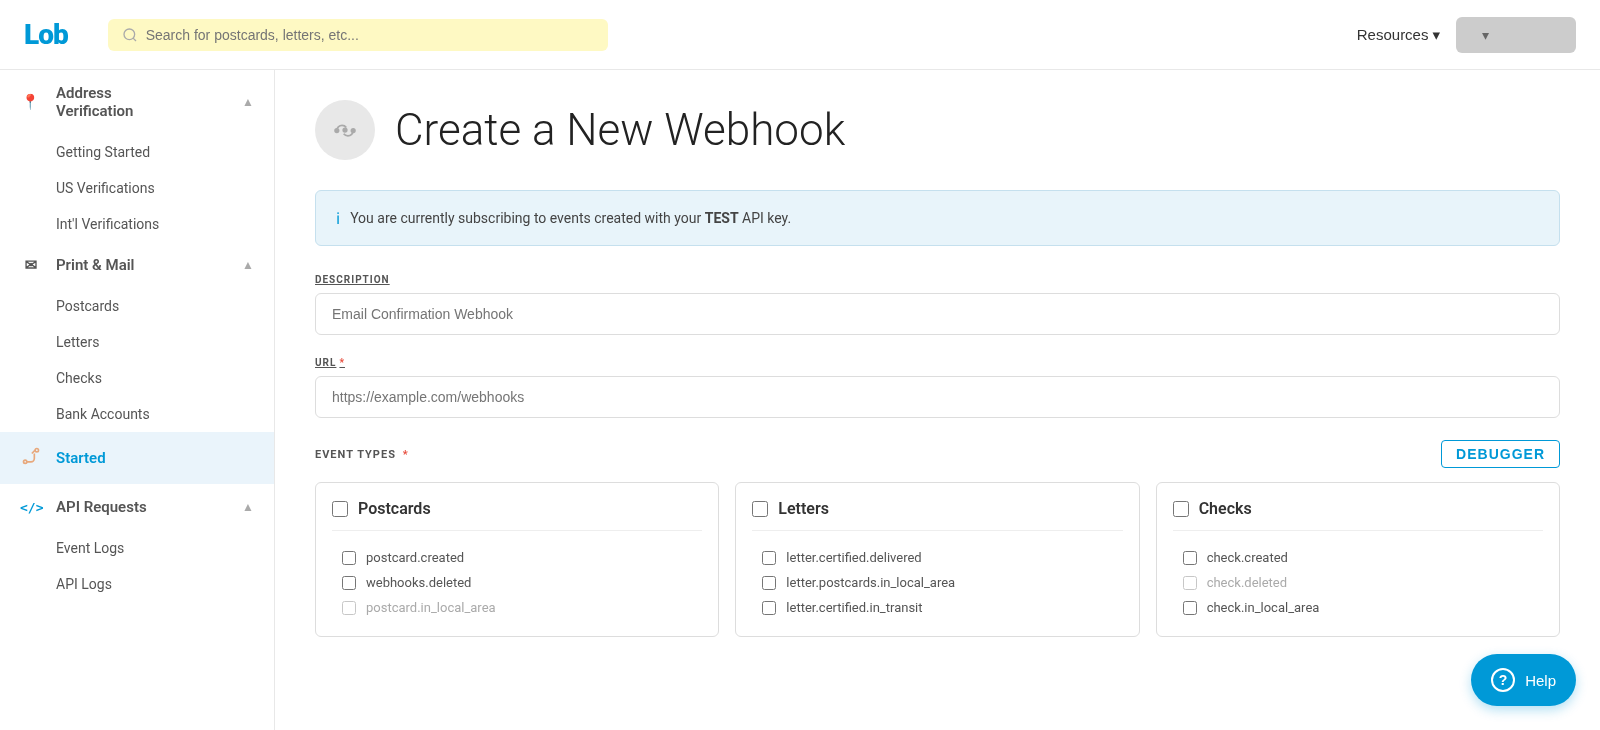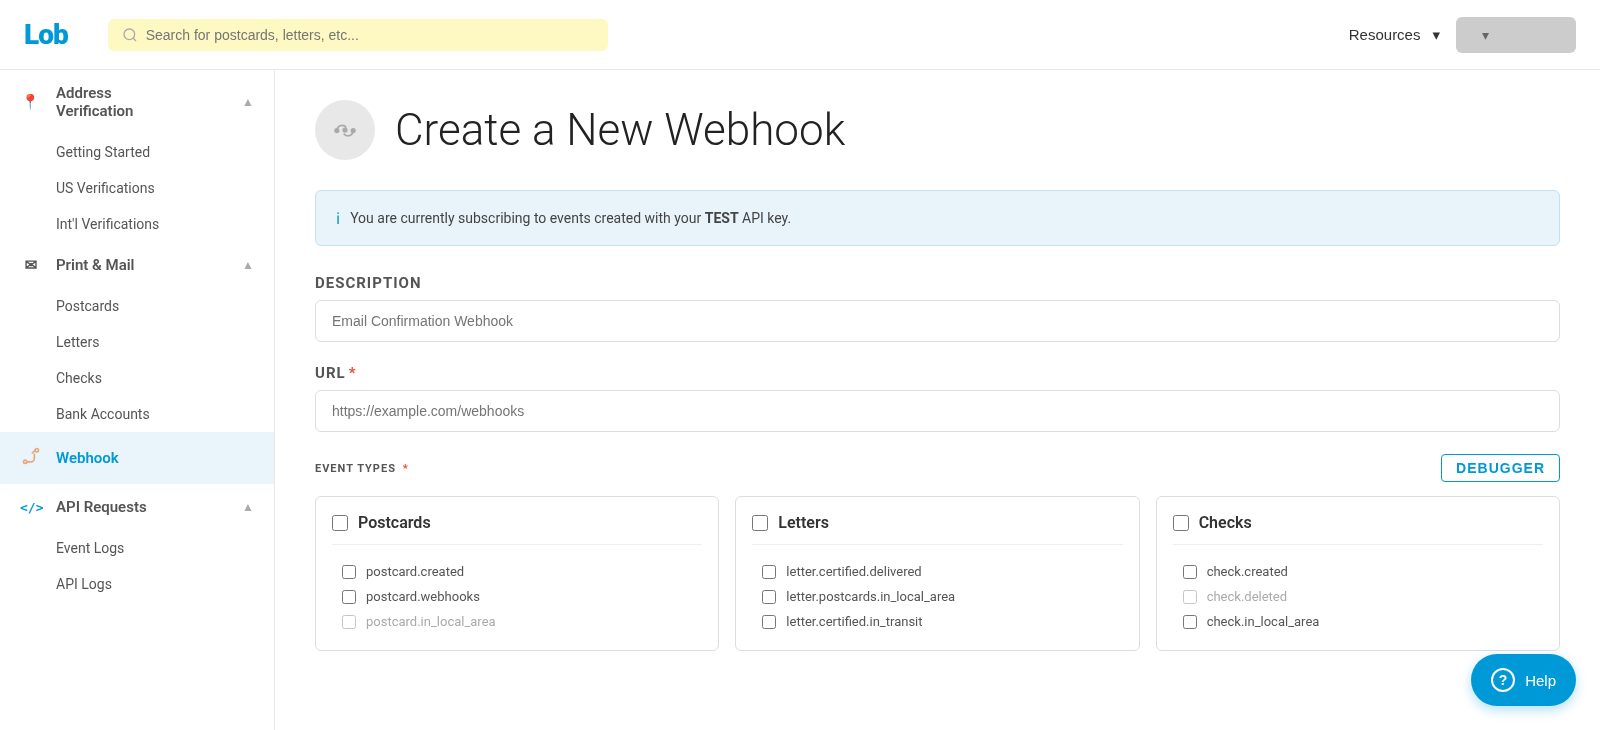--- a/index.html
+++ b/index.html
@@ -45,21 +45,21 @@
     .search-icon-svg { color: #aaa; flex-shrink: 0; }
     .nav-right {
       margin-left: auto;
       display: flex;
       align-items: center;
       gap: 16px;
     }
     .resources-btn {
       display: flex;
       align-items: center;
-      gap: 12px;
+      gap: 4px;
       font-size: 15px;
       color: #333;
       cursor: pointer;
       background: none;
       border: none;
     }
     .account-btn {
       background: #ccc;
       border-radius: 6px;
       padding: 8px 20px;
@@ -157,26 +157,27 @@
       display: flex;
       align-items: center;
       gap: 10px;
     }
     .info-icon { color: #0099d7; font-size: 16px; }
     .info-banner strong { font-weight: 700; }
 
     .form-section { margin-bottom: 22px; }
     .form-label {
       display: block;
-      font-size: 15px;
+      font-size: 10px;
       font-weight: 700;
       letter-spacing: 1px;
       text-transform: uppercase;
       color: #555;
       margin-bottom: 8px;
+      text-decoration: underline;
     }
     .required-star { color: #e74c3c; margin-left: 3px; }
     .form-input {
       width: 100%;
       padding: 12px 16px;
       border: 1px solid #ddd;
       border-radius: 6px;
       font-size: 14px;
       color: #999;
       outline: none;
@@ -338,21 +339,21 @@
     <div class="sidebar-section">
       <div class="sidebar-nav-item active">
         <span class="icon">
           <svg width="20" height="20" viewBox="0 0 24 24" fill="none" stroke="#e8a87c" stroke-width="2">
               <circle cx="5" cy="19" r="2"></circle>
               <circle cx="19" cy="5" r="2"></circle>
               <path d="M7 19h5a4 4 0 0 0 4-4V9"></path>
               <path d="M17 5l-4 4"></path>
             </svg>
         </span>
-        <span>Webhook</span>
+        <span>Started</span>
       </div>
     </div>
 
     <div class="sidebar-section">
       <div class="sidebar-nav-item">
         <span class="icon" style="font-size:13px;color:#0099d7;font-family:monospace;">&lt;/&gt;</span>
         <span>API Requests</span>
         <span class="chevron">▲</span>
       </div>
       <a class="sidebar-sub-item">Event Logs</a>
@@ -407,21 +408,21 @@
           <div class="event-card-header">
             <input type="checkbox" class="event-card-checkbox" style="">
             <span>Postcards</span>
           </div>
           <div class="event-item">
             <input type="checkbox" style="">
             <span>postcard.created</span>
           </div>
           <div class="event-item">
             <input type="checkbox" style="">
-            <span>postcard.webhooks</span>
+            <span>webhooks.deleted</span>
           </div>
           <div class="event-item dimmed">
             <input type="checkbox" style="">
             <span>postcard.in_local_area</span>
           </div>
         </div>
 
         <div class="event-card">
           <div class="event-card-header">
             <input type="checkbox" class="event-card-checkbox" style="">

